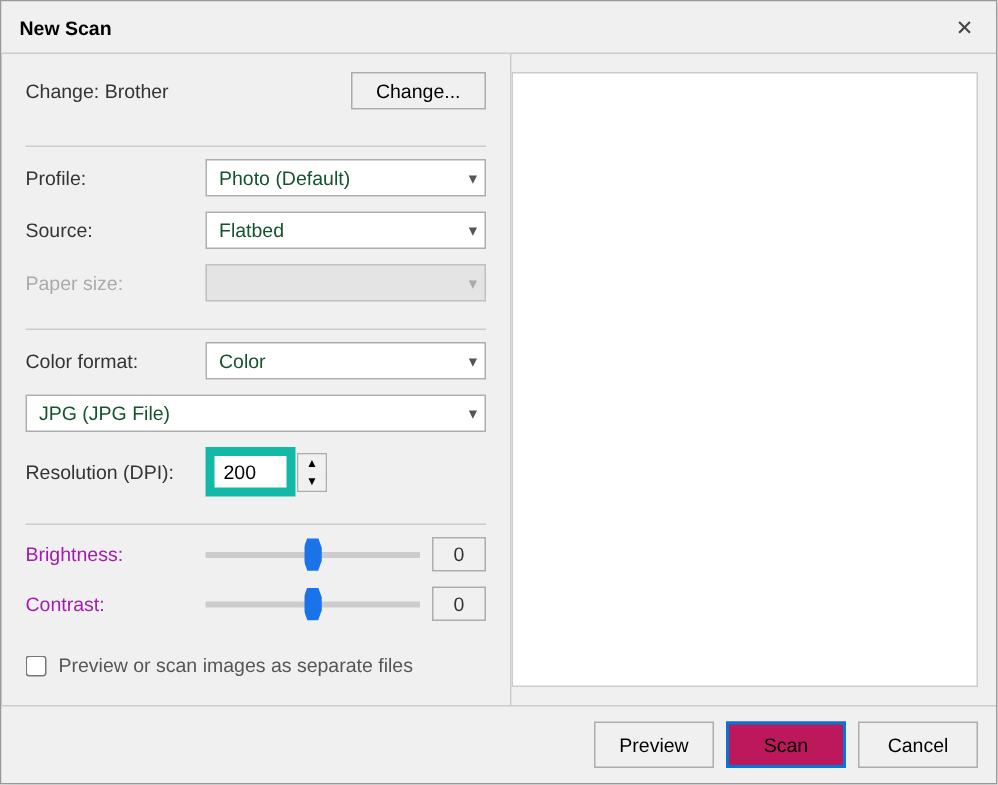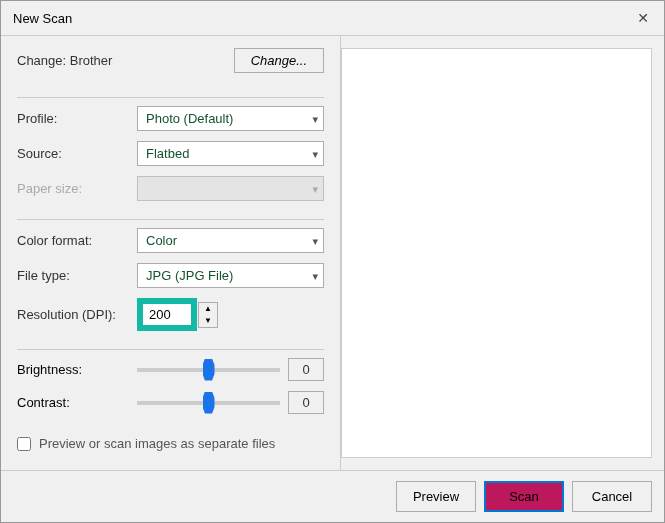--- a/index.html
+++ b/index.html
@@ -28,21 +28,21 @@
       background: #f0f0f0;
       padding: 8px 12px;
       display: flex;
       justify-content: space-between;
       align-items: center;
       border-bottom: 1px solid #ccc;
     }
 
     .title-bar-text {
       font-size: 13px;
-      font-weight: normal;
+      font-weight: bold;
       color: #000;
     }
 
     .close-button {
       width: 18px;
       height: 18px;
       background: none;
       border: none;
       cursor: pointer;
       font-size: 14px;
@@ -78,21 +78,20 @@
     .scanner-label {
       color: #333;
     }
 
     .change-button {
       padding: 4px 16px;
       background: #f0f0f0;
       border: 1px solid #adadad;
       cursor: pointer;
       font-size: 13px;
-      font-style: italic;
     }
 
     .separator {
       height: 1px;
       background: #ccc;
       margin: 8px 0;
     }
 
     .form-row {
       display: flex;
@@ -186,21 +185,21 @@
     }
 
     .slider-row {
       display: flex;
       align-items: center;
       margin-bottom: 10px;
     }
 
     .slider-label {
       width: 120px;
-      color: #000000;
+      color: #a21caf;
       flex-shrink: 0;
     }
 
     .slider-track {
       flex: 1;
       height: 4px;
       background: #ccc;
       position: relative;
       margin-right: 8px;
     }
@@ -327,21 +326,20 @@
         <div class="select-wrapper">
           <select>
             <option>Color</option>
             <option>Grayscale</option>
             <option>Black and White</option>
           </select>
         </div>
       </div>
 
       <div class="form-row">
-        <span class="form-label">File type:</span>
         <div class="select-wrapper">
           <select>
             <option>JPG (JPG File)</option>
             <option>BMP (Bitmap Image)</option>
             <option>PNG (PNG Image)</option>
             <option>TIFF (TIFF Image)</option>
           </select>
         </div>
       </div>
 

